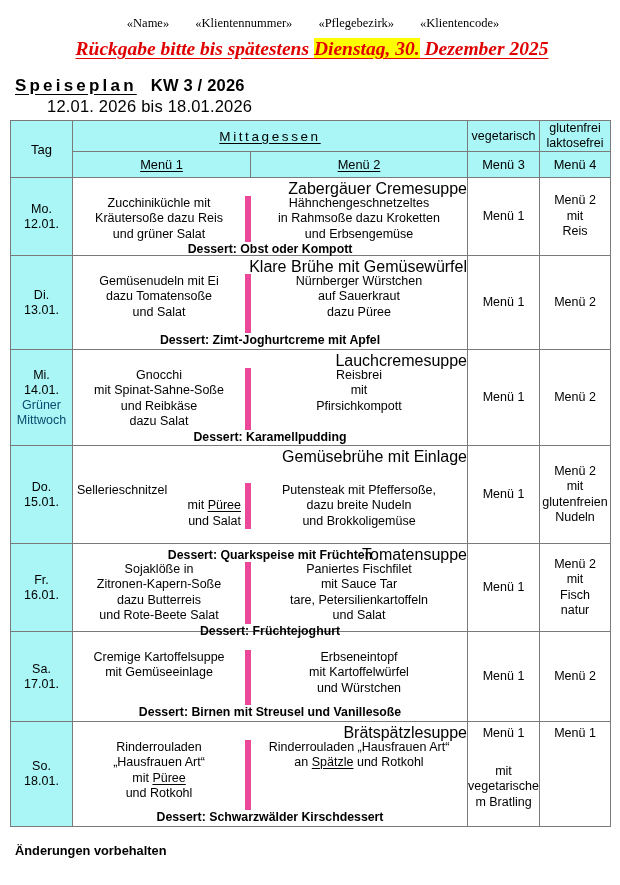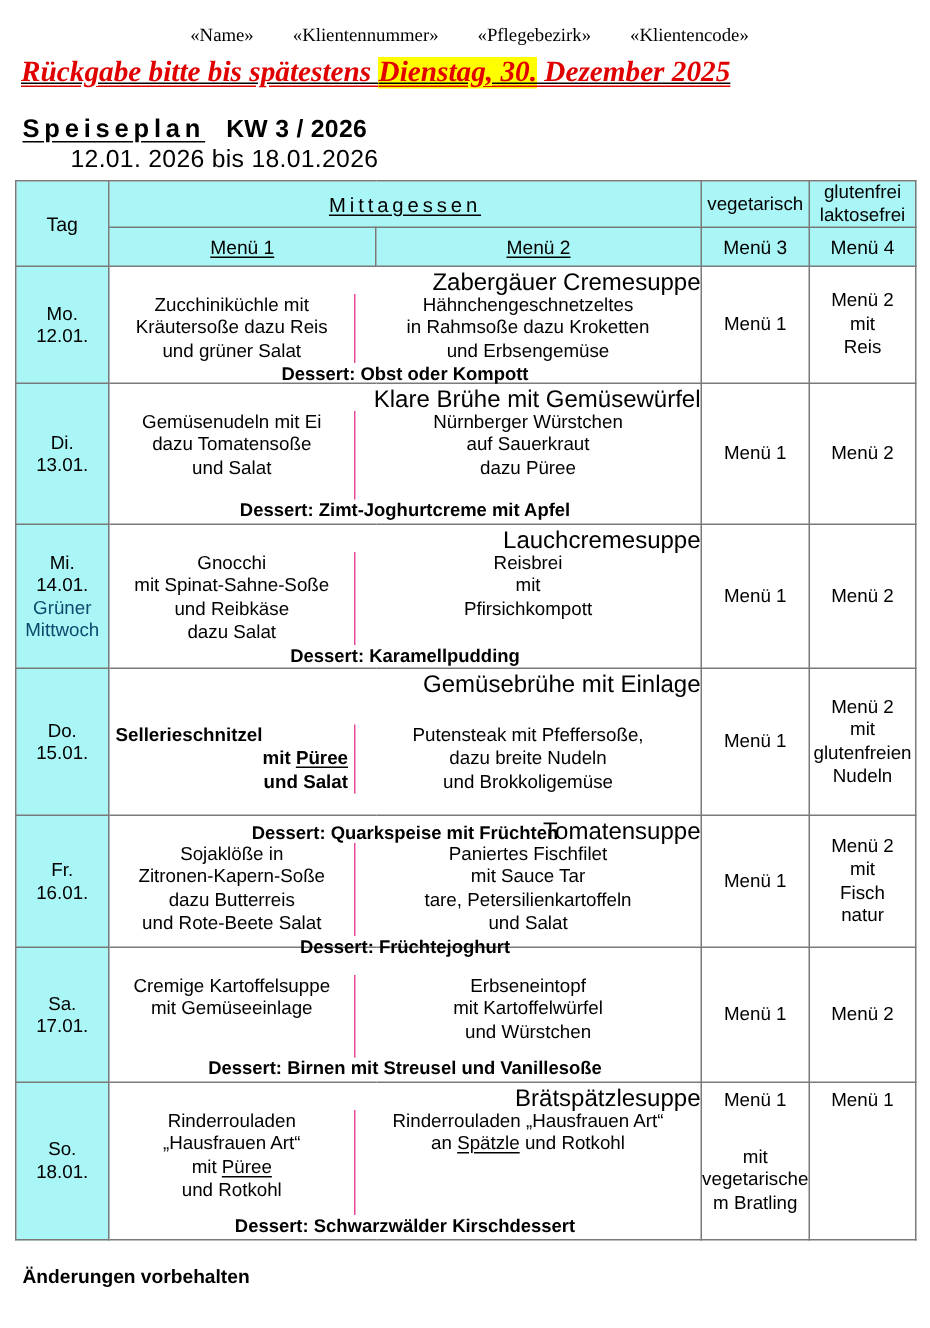--- a/index.html
+++ b/index.html
@@ -29,25 +29,24 @@
     text-align: center;
     padding-top: 4px;
     padding-left: 6px;
     white-space: nowrap;
   }
   .mergeline .mf { display: inline-block; }
   .mergeline .mf + .mf { margin-left: 26px; }
 
   
   .notice {
-    text-align: left;
+    text-align: center;
     margin-top: 7px;
     padding-left: 4px;
     white-space: nowrap;
-    text-decoration: underline;
   }
   .notice .redtxt {
     color: #e00000;
     font-family: "Liberation Serif", serif;
     font-style: italic;
     font-weight: bold;
     font-size: 19.5px;
     text-decoration: underline;
     text-underline-offset: 3px;
   }
@@ -174,38 +173,38 @@
     padding-top: 2px;
     min-height: 15px;
   }
   .soup.empty { min-height: 15px; }
   .menus {
     display: flex;
     flex: 1 1 auto;
     align-items: flex-start;
   }
   .menus .m1 {
-    width: 164px;
+    width: 178px;
     box-sizing: border-box;
-    border-right: 1px solid #ec4899;
+    border-right: 6px solid #ec4899;
     text-align: center;
     font-size: 12.5px;
     line-height: 15.5px;
     padding: 0 4px;
     align-self: stretch;
   }
   .menus .m2 {
     flex: 1;
     box-sizing: border-box;
     text-align: center;
     font-size: 12.5px;
     line-height: 15.5px;
     padding: 0 4px;
   }
-  .m1.ralign { text-align: right; font-weight: bold; }
+  .m1.ralign { text-align: right; }
   .m1.ralign .firstline { display: block; text-align: left; }
   .dessert {
     text-align: center;
     font-size: 12.3px;
     font-weight: bold;
     line-height: 15px;
     padding-bottom: 1px;
   }
   .pad-top-md { padding-top: 8px; }
   .u { text-decoration: underline; text-underline-offset: 2px; }

